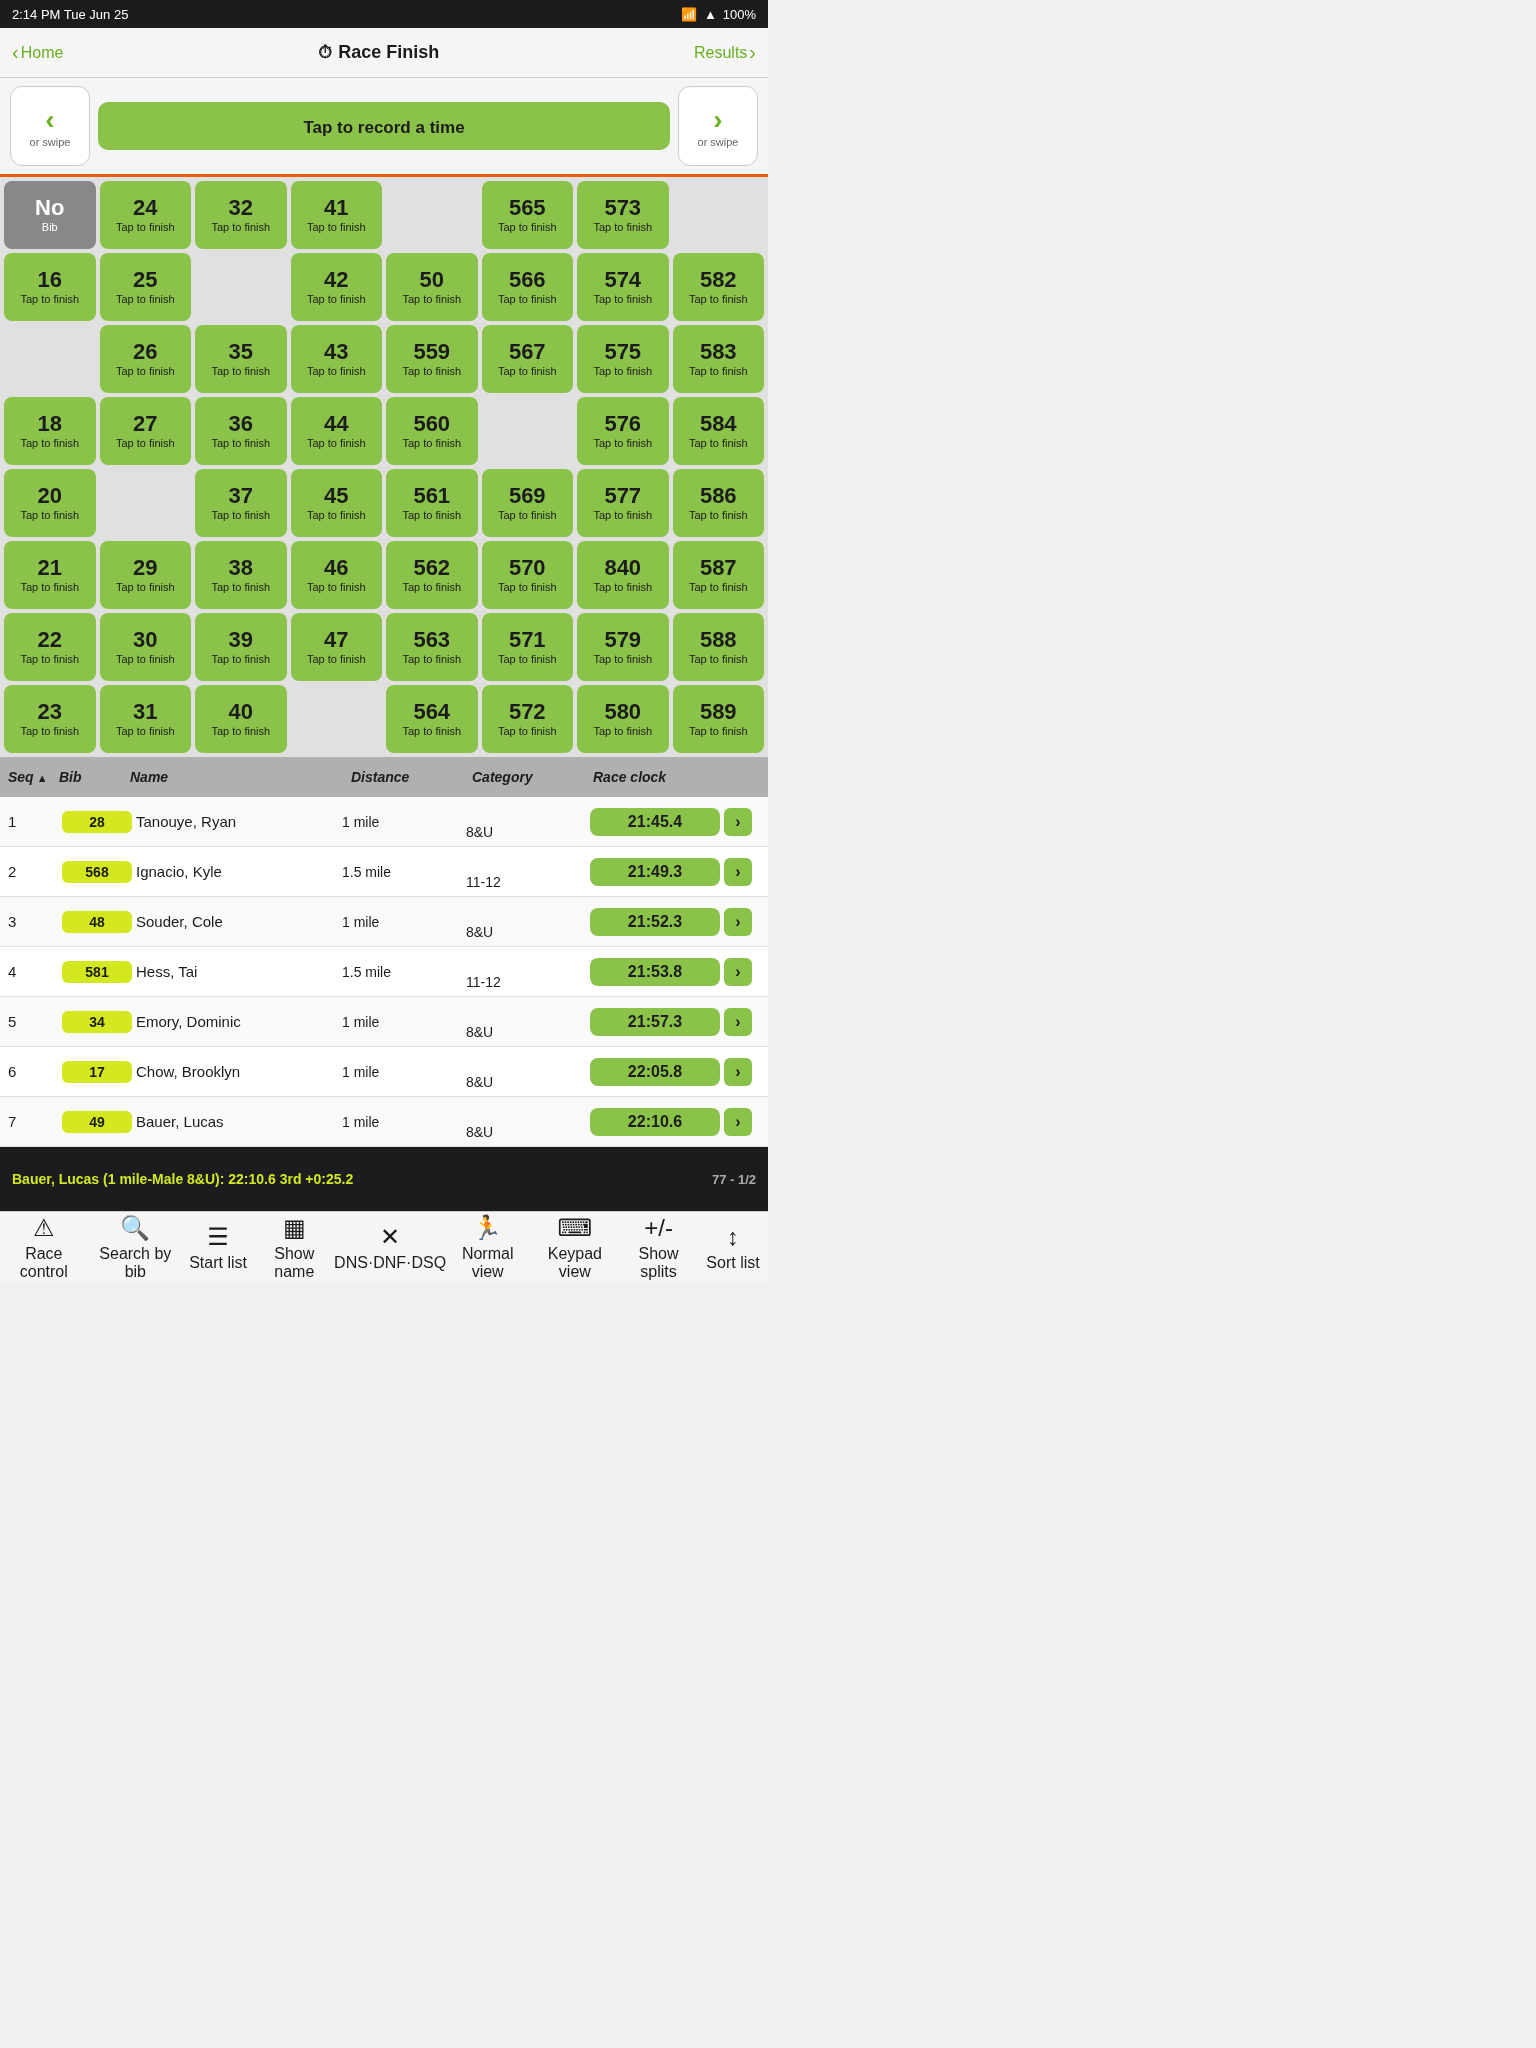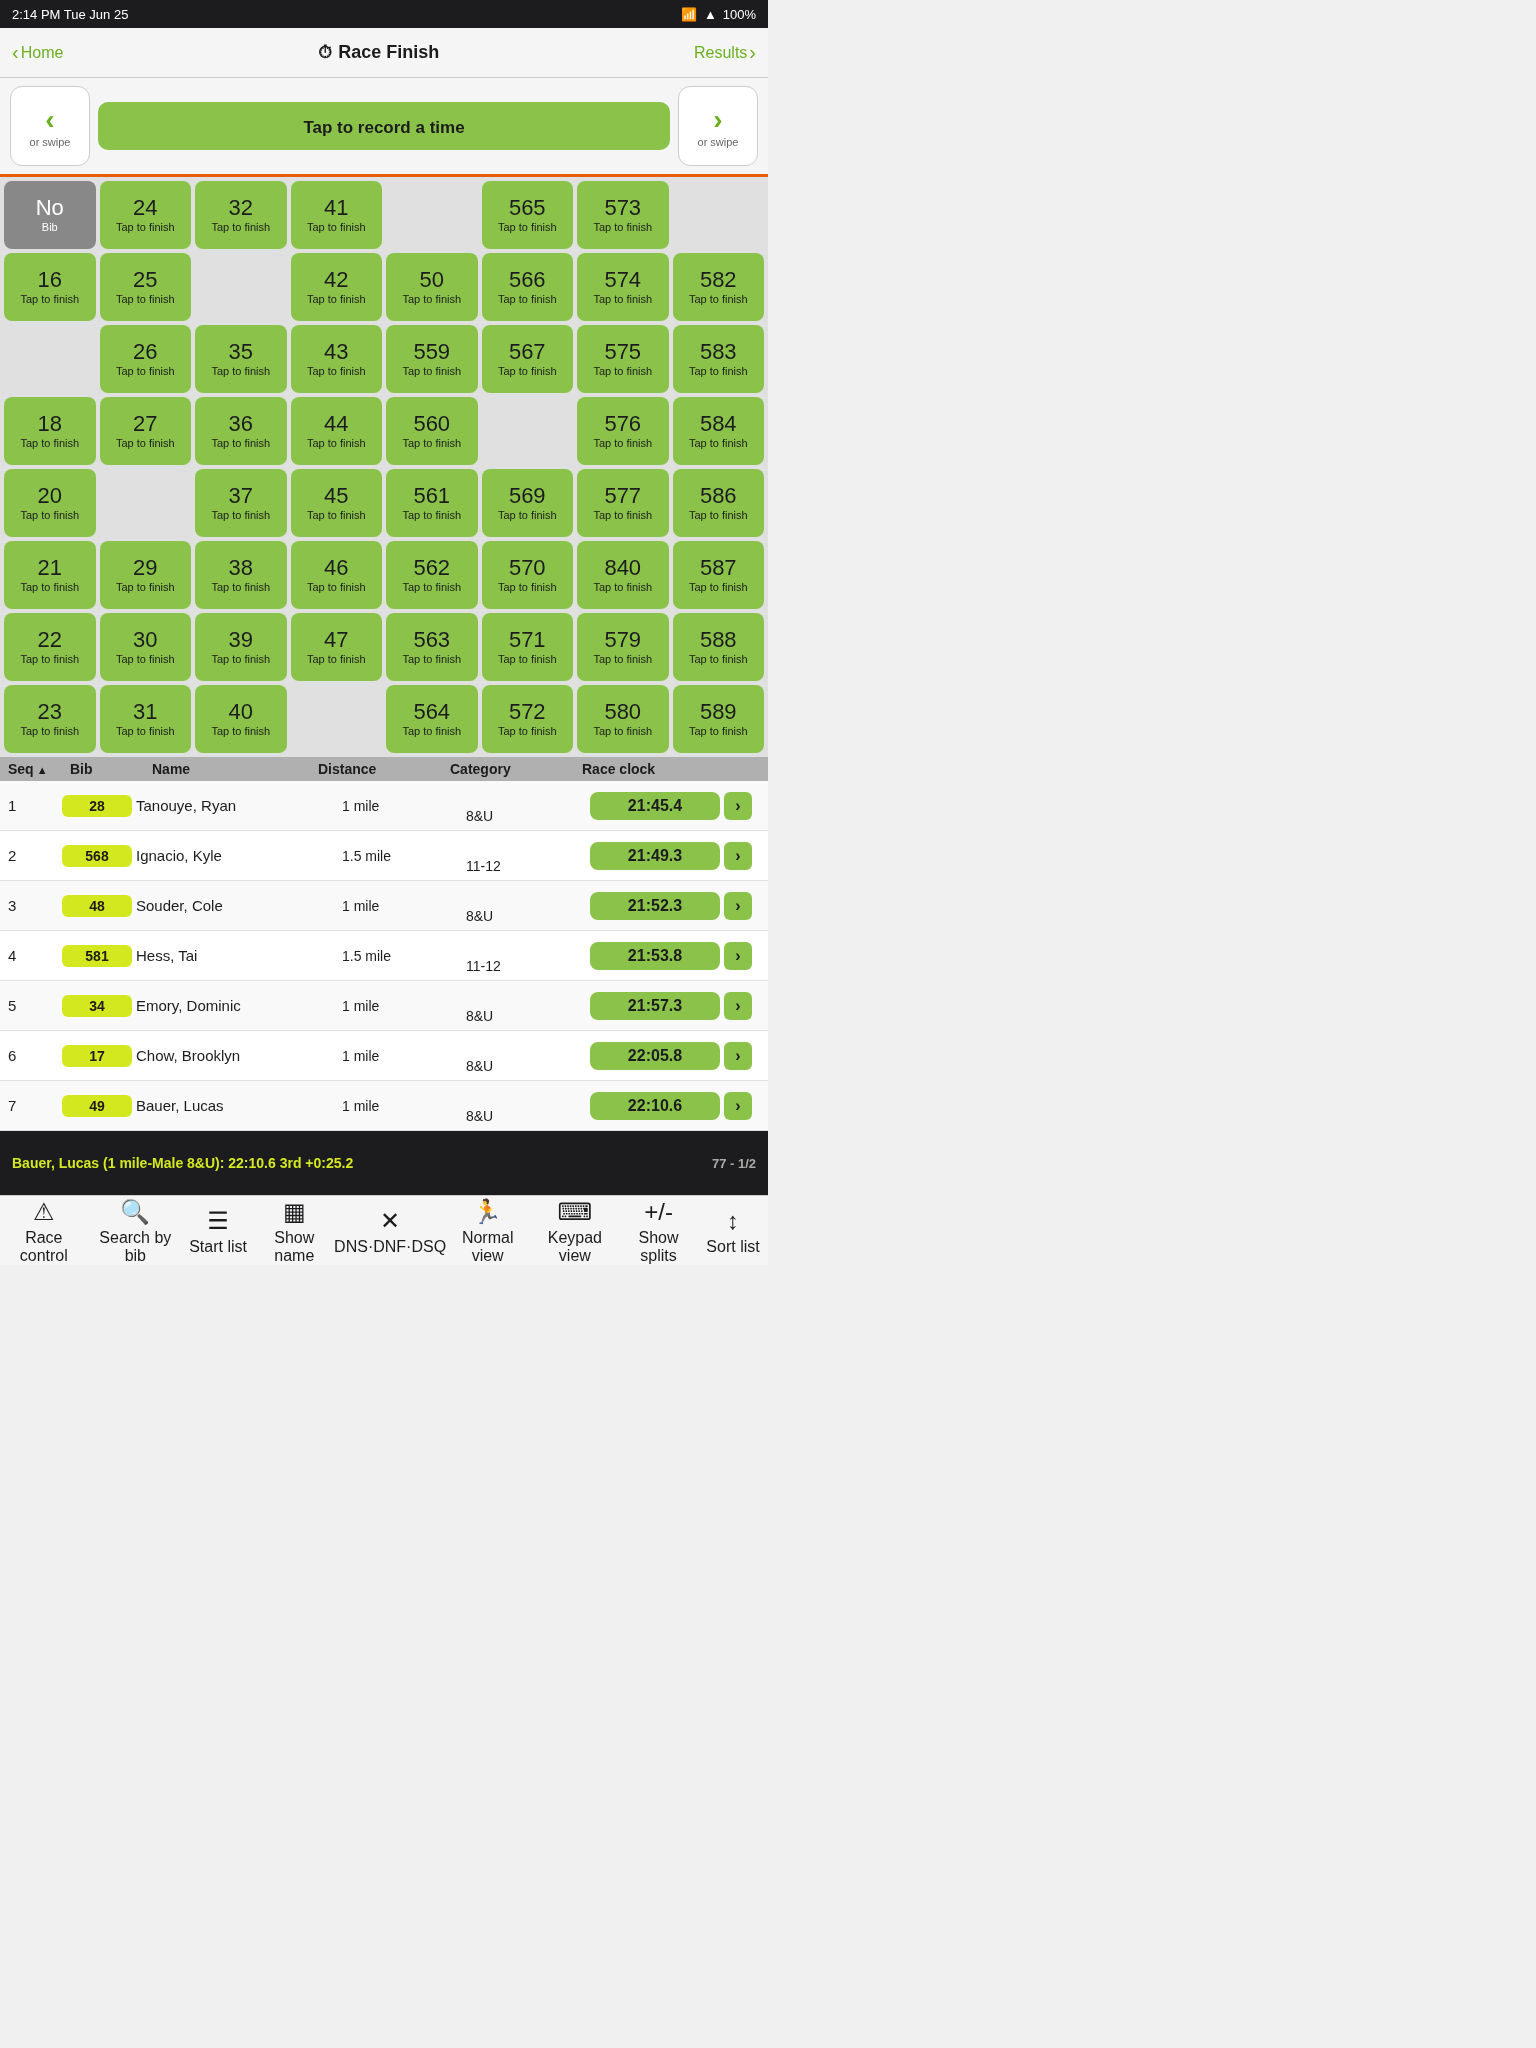--- a/index.html
+++ b/index.html
@@ -122,21 +122,21 @@
     }
     .bib-tile.no-bib {
       background: #888;
     }
     .bib-tile.empty {
       background: transparent;
       cursor: default;
     }
     .bib-number {
       font-size: 22px;
-      font-weight: 400;
+      font-weight: 700;
       color: #1c1c1e;
       line-height: 1;
     }
     .bib-action {
       font-size: 11px;
       font-weight: 500;
       color: #1c1c1e;
       margin-top: 2px;
     }
     .bib-tile.no-bib .bib-number,
@@ -146,22 +146,23 @@
 
     
     .results-table {
       background: white;
       width: 100%;
     }
     .table-header {
       background: #b0b0b0;
       display: grid;
       grid-template-columns: 50px 70px 1fr 120px 120px 130px 36px;
-      padding: 4px 8px;
-      gap: 12px;
+      padding: 12px 8px;
+      gap: 1px;
+      font-style: italic;
     }
     .table-header-cell {
       font-size: 14px;
       font-weight: 600;
       color: #1c1c1e;
     }
     .table-header-cell.sorted::after { content: ' ▲'; font-size: 11px; }
     .table-row {
       display: grid;
       grid-template-columns: 50px 70px 1fr 120px 120px 130px 36px;

